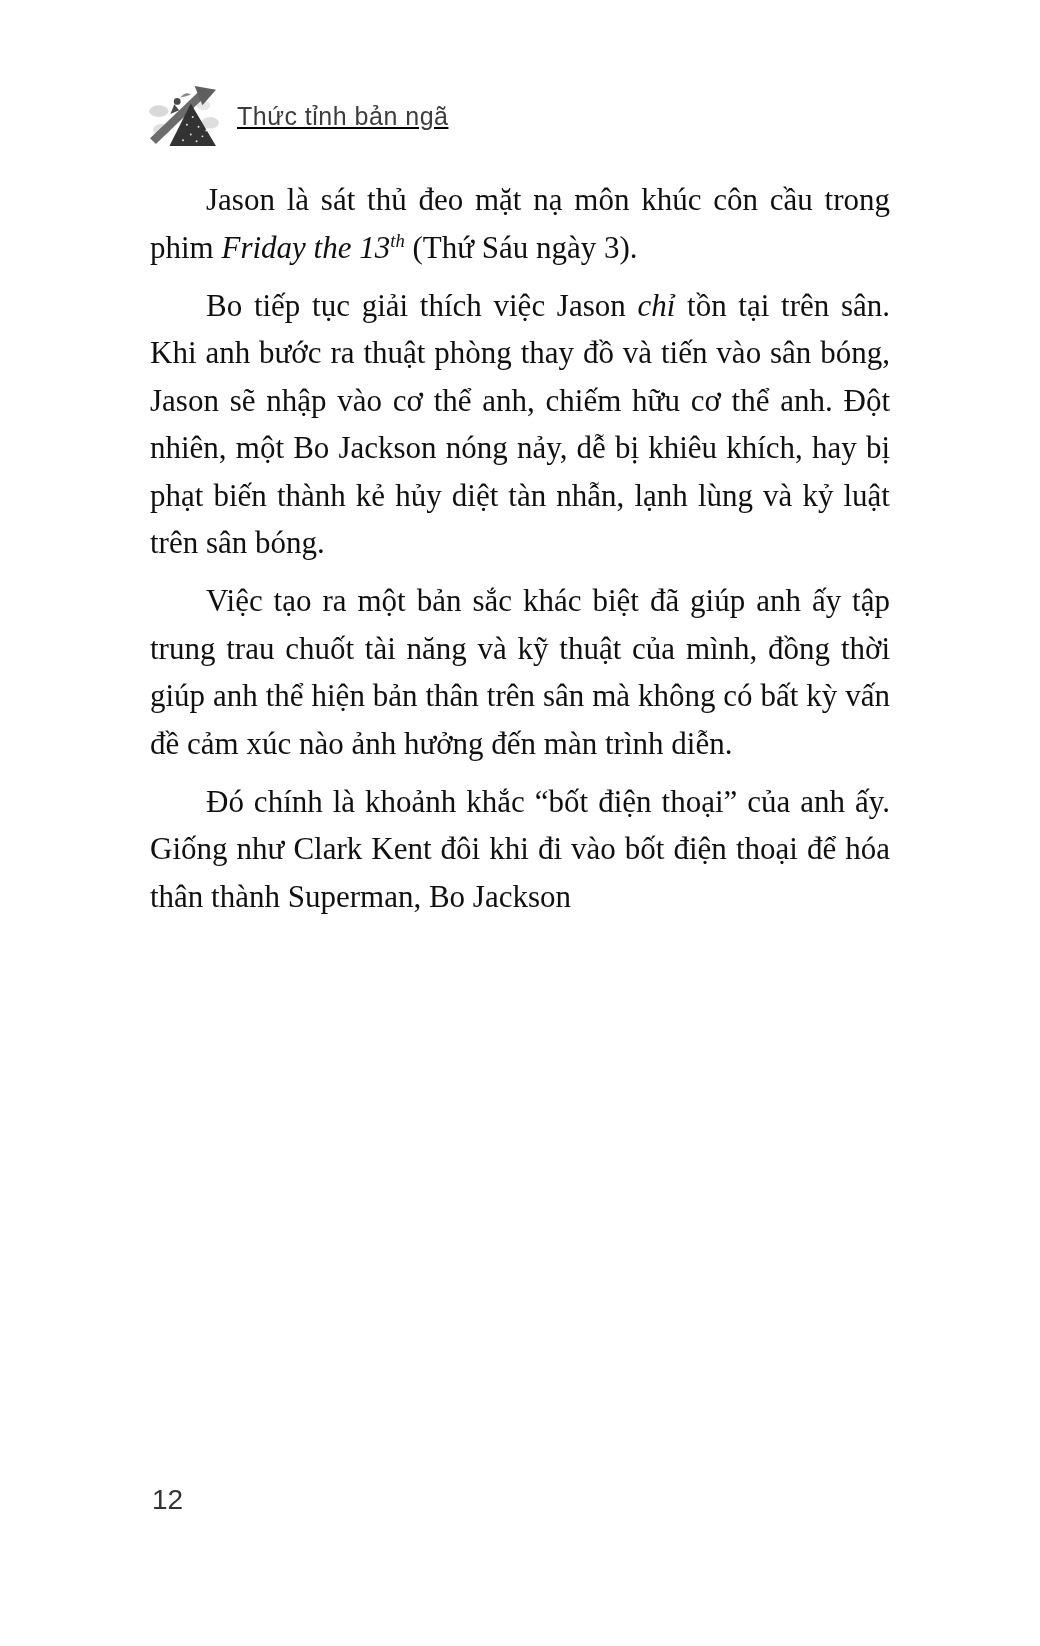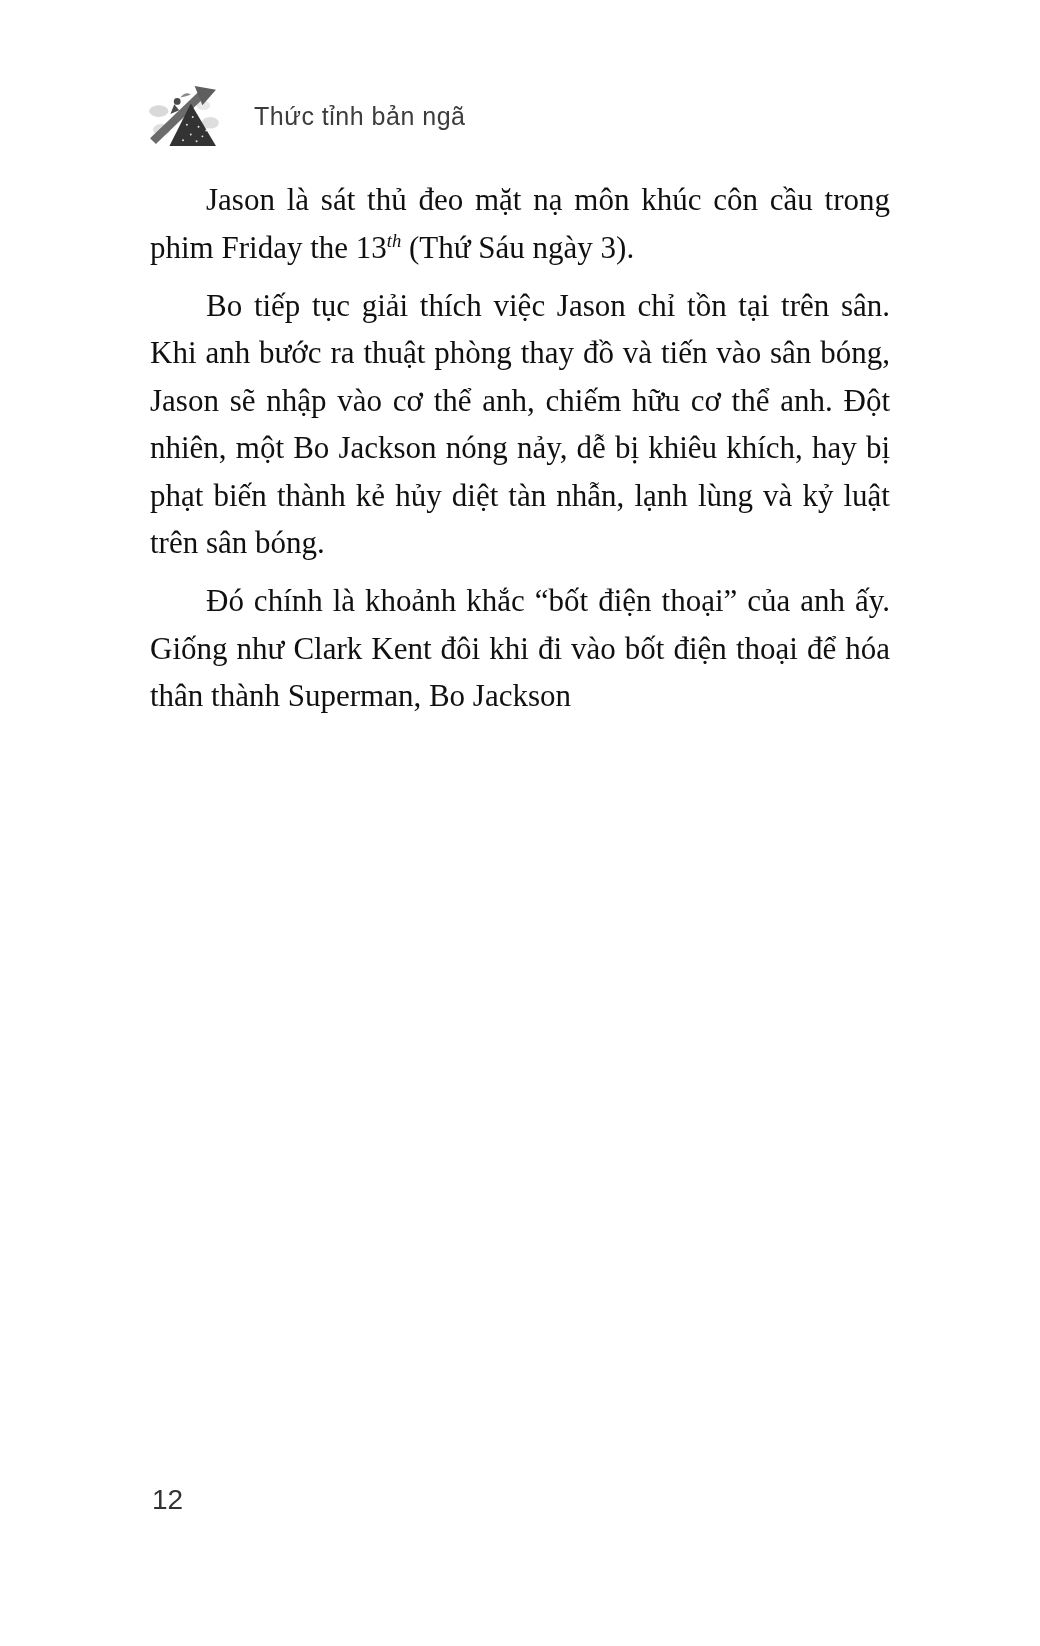--- a/index.html
+++ b/index.html
@@ -14,21 +14,22 @@
     background: #ffffff;
     overflow: hidden;
     font-family: "Liberation Serif", "DejaVu Serif", serif;
   }
   .header {
     position: absolute;
     top: 84px;
     left: 148px;
     display: flex;
     align-items: center;
-    gap: 34px;
+    gap: 17px;
+    text-decoration: underline;
   }
   .logo {
     display: inline-block;
     width: 72px;
     height: 64px;
   }
   .header-title {
     font-family: "Liberation Sans", "DejaVu Sans", sans-serif;
     font-size: 25px;
     color: #3c3c3c;
@@ -41,21 +42,21 @@
     width: 740px;
     font-size: 31px;
     line-height: 47.5px;
     color: #101010;
     text-align: justify;
   }
   .para {
     margin: 0 0 10.5px 0;
     text-indent: 56px;
   }
-  .italic { }
+  .italic { font-style: italic; }
   .sup {
     font-style: italic;
     vertical-align: super;
     font-size: 0.6em;
     line-height: 0;
   }
   .page-number {
     position: absolute;
     left: 152px;
     top: 1484px;
@@ -94,18 +95,19 @@
         <polygon points="27,21 23,31 32,27" fill="#4a4a4a"></polygon>
         <path d="M33,14 q6,-7 11,-3 l-6,2 z" fill="#8a8a8a"></path>
       </svg>
     </span>
     <span class="header-title">Thức tỉnh bản ngã</span>
   </header>
 
   <main class="body-text">
       <p class="para"><span>Jason là sát thủ đeo mặt nạ môn khúc côn cầu trong phim </span><span class="italic">Friday the 13</span><sup class="sup">th</sup><span> (Thứ Sáu ngày 3).</span></p>
       <p class="para"><span>Bo tiếp tục giải thích việc Jason </span><span class="italic">chỉ</span><span> tồn tại trên sân. Khi anh bước ra thuật phòng thay đồ và tiến vào sân bóng, Jason sẽ nhập vào cơ thể anh, chiếm hữu cơ thể anh. Đột nhiên, một Bo Jackson nóng nảy, dễ bị khiêu khích, hay bị phạt biến thành kẻ hủy diệt tàn nhẫn, lạnh lùng và kỷ luật trên sân bóng.</span></p>
+      <p class="para"><span>Việc tạo ra một bản sắc khác biệt đã giúp anh ấy tập trung trau chuốt tài năng và kỹ thuật của mình, đồng thời giúp anh thể hiện bản thân trên sân mà không có bất kỳ vấn đề cảm xúc nào ảnh hưởng đến màn trình diễn.</span></p>
       <p class="para"><span>Đó chính là khoảnh khắc “bốt điện thoại” của anh ấy. Giống như Clark Kent đôi khi đi vào bốt điện thoại để hóa thân thành Superman, Bo Jackson</span></p>
     </main>
 
   <span class="page-number">12</span>
 
 </div>
 
 </body></html>

